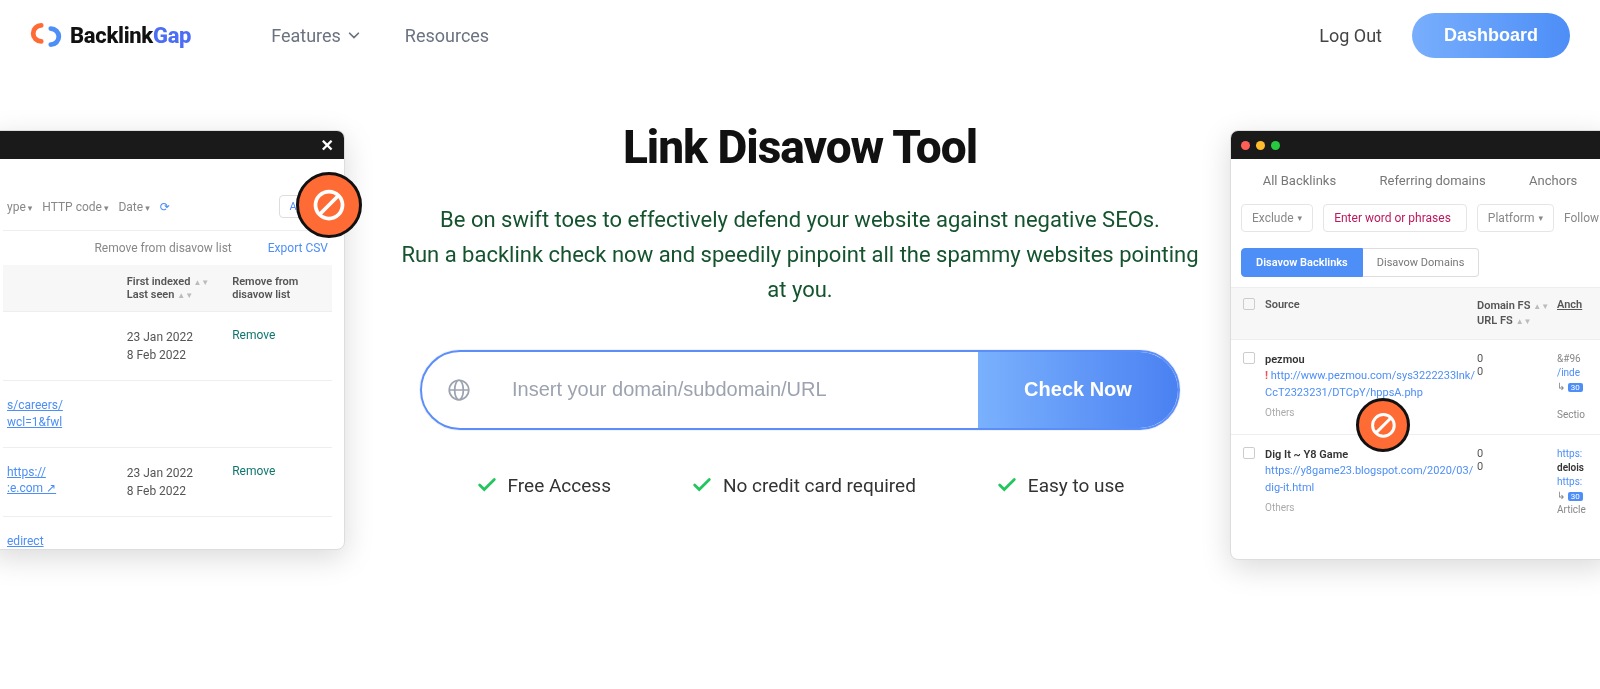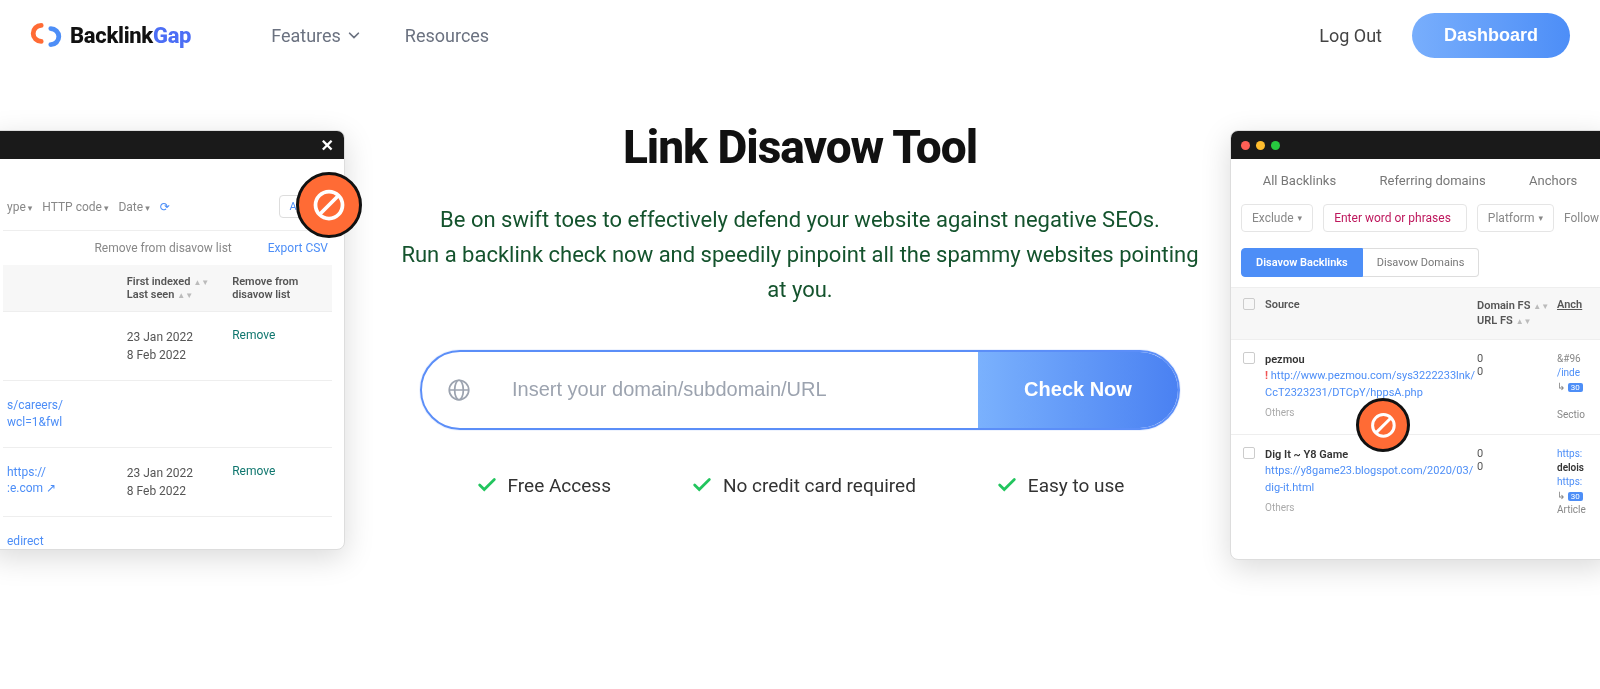--- a/index.html
+++ b/index.html
@@ -115,21 +115,21 @@
   display: flex; font-size: 11px; font-weight: 600; color: #555;
   padding: 10px 4px; background: #f7f7f7;
 }
 .tbl-head .c1 { width: 125px; }
 .tbl-head .c2 { width: 110px; }
 .tbl-head .c3 { width: 100px; }
 
 .tbl-row {
   display: flex; padding: 16px 4px; border-top: 1px solid #eee; font-size: 12px;
 }
-.tbl-row .c1 { width: 125px; color: #4d8ef7; line-height: 1.4; word-break: break-all; }
+.tbl-row .c1 { width: 125px; color: #4d8ef7; line-height: 1.4; word-break: break-all; text-decoration: underline; }
 .tbl-row .c1.txt { color: #555; }
 .tbl-row .c2 { width: 110px; color: #555; line-height: 1.5; }
 .tbl-row .c3 { width: 100px; color: #0f766e; }
 
 
 .tabs-r {
   display: flex; justify-content: space-around; padding: 14px 10px 10px; color: #777; font-size: 13px;
 }
 .filters-r {
   display: flex; gap: 10px; padding: 6px 10px; align-items: center;

